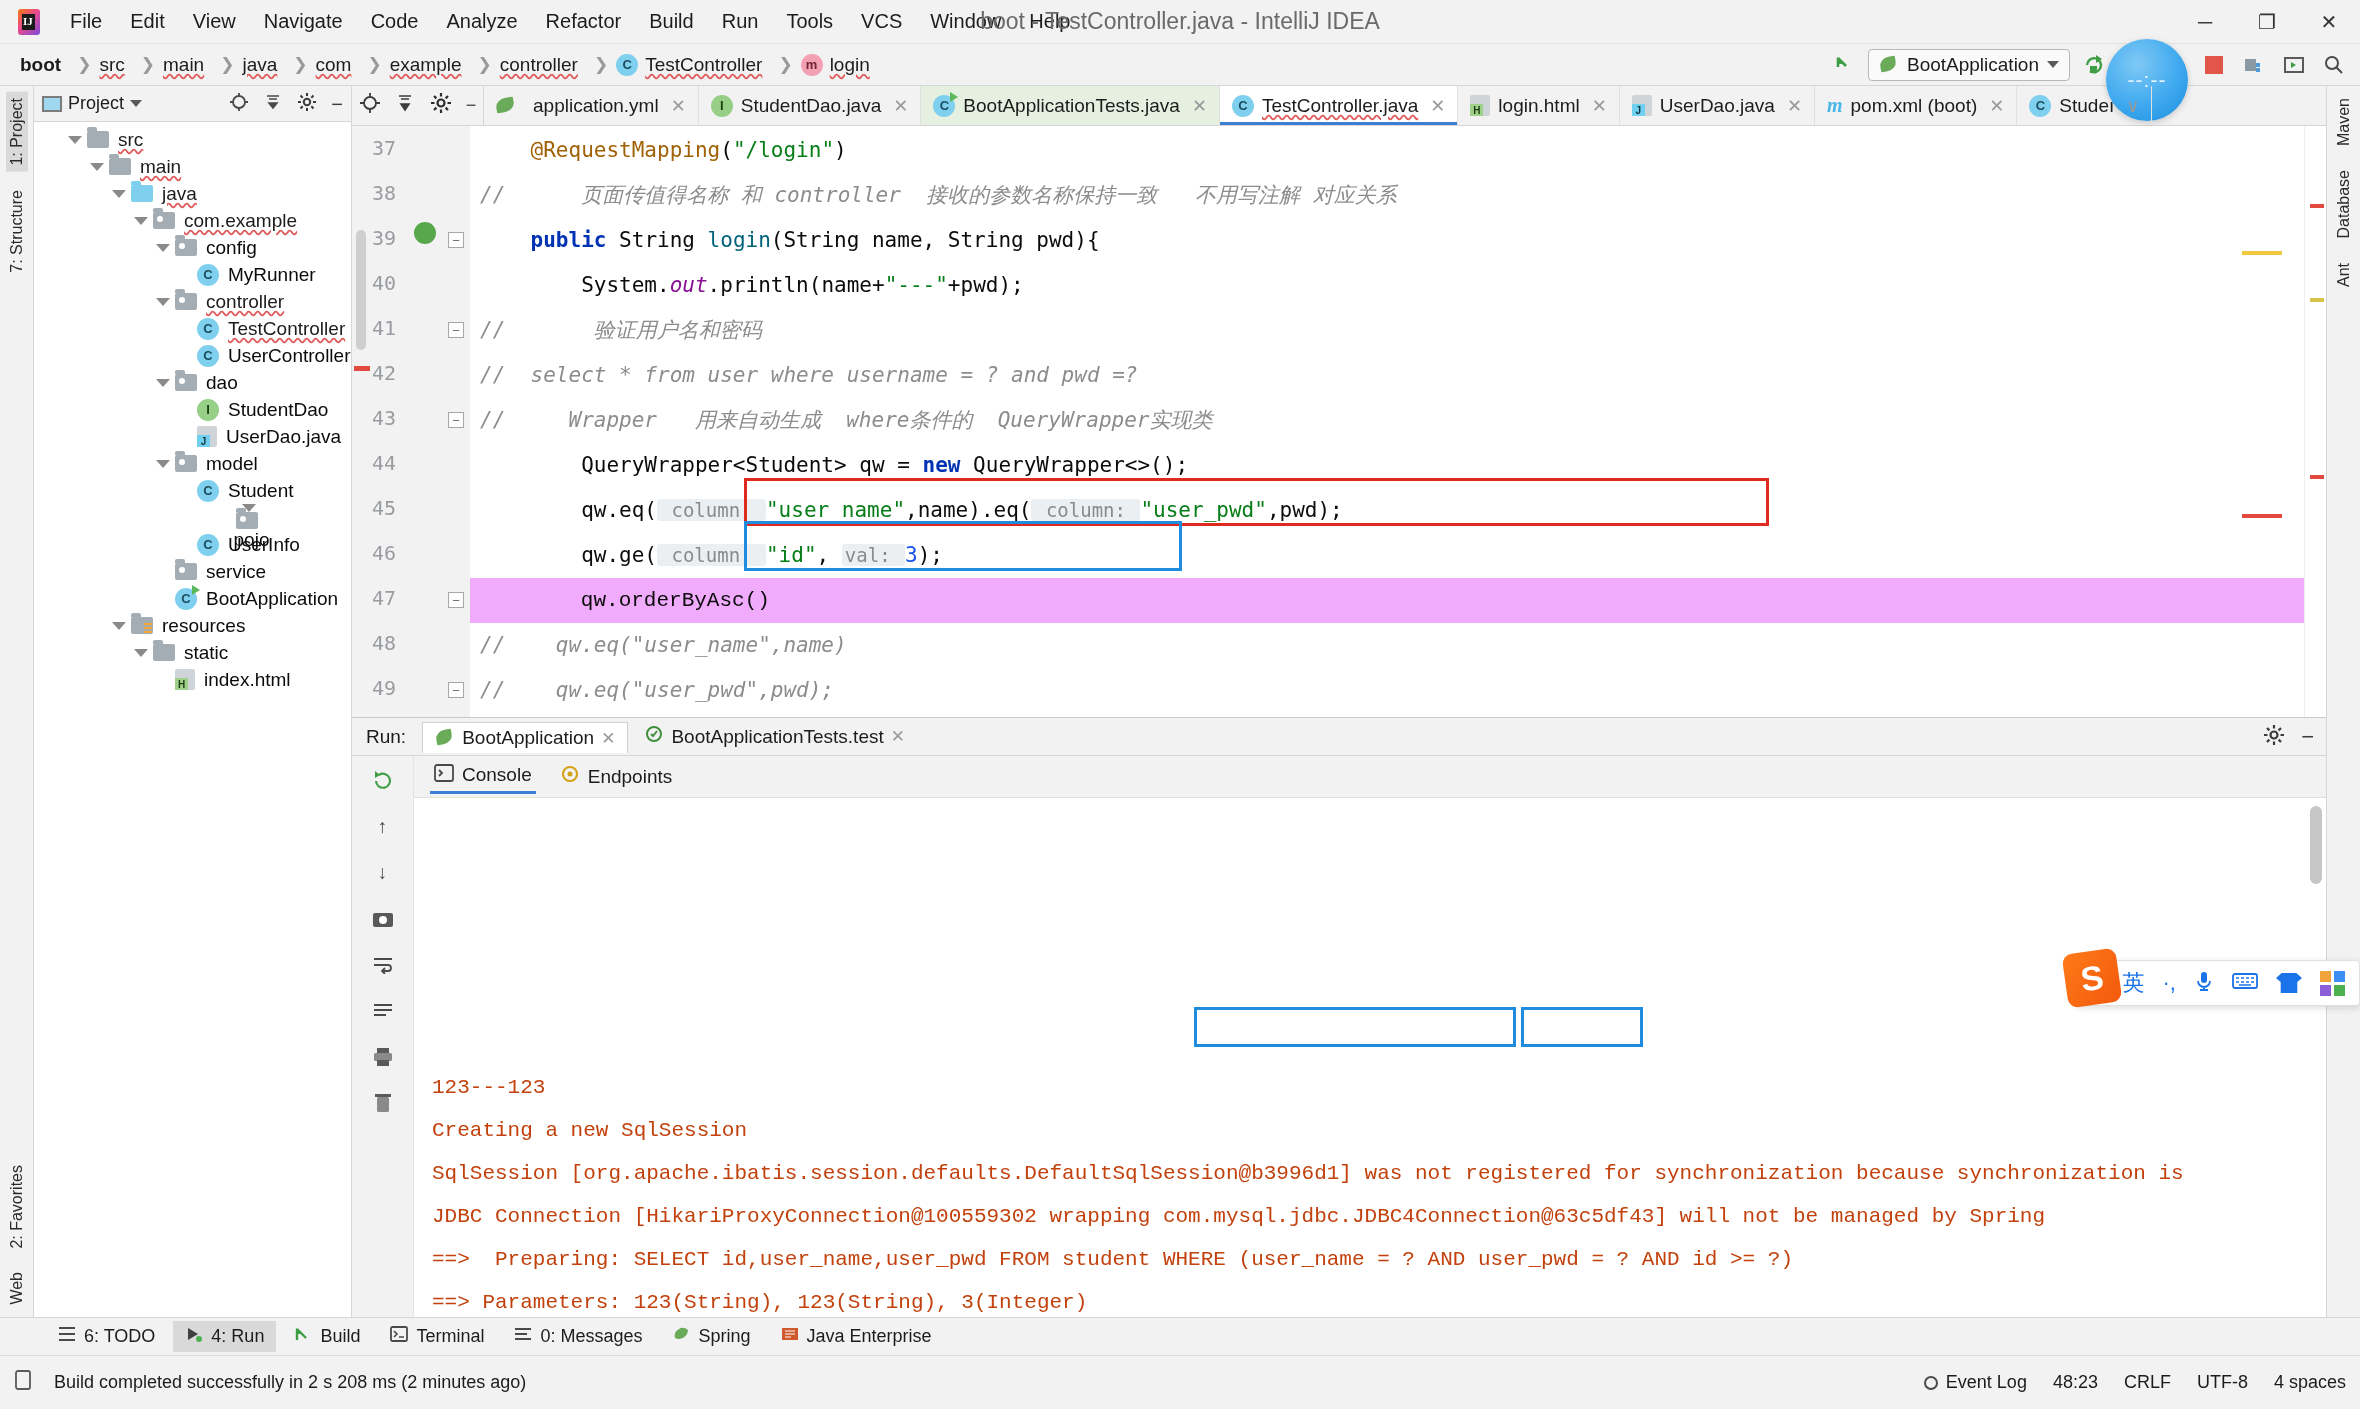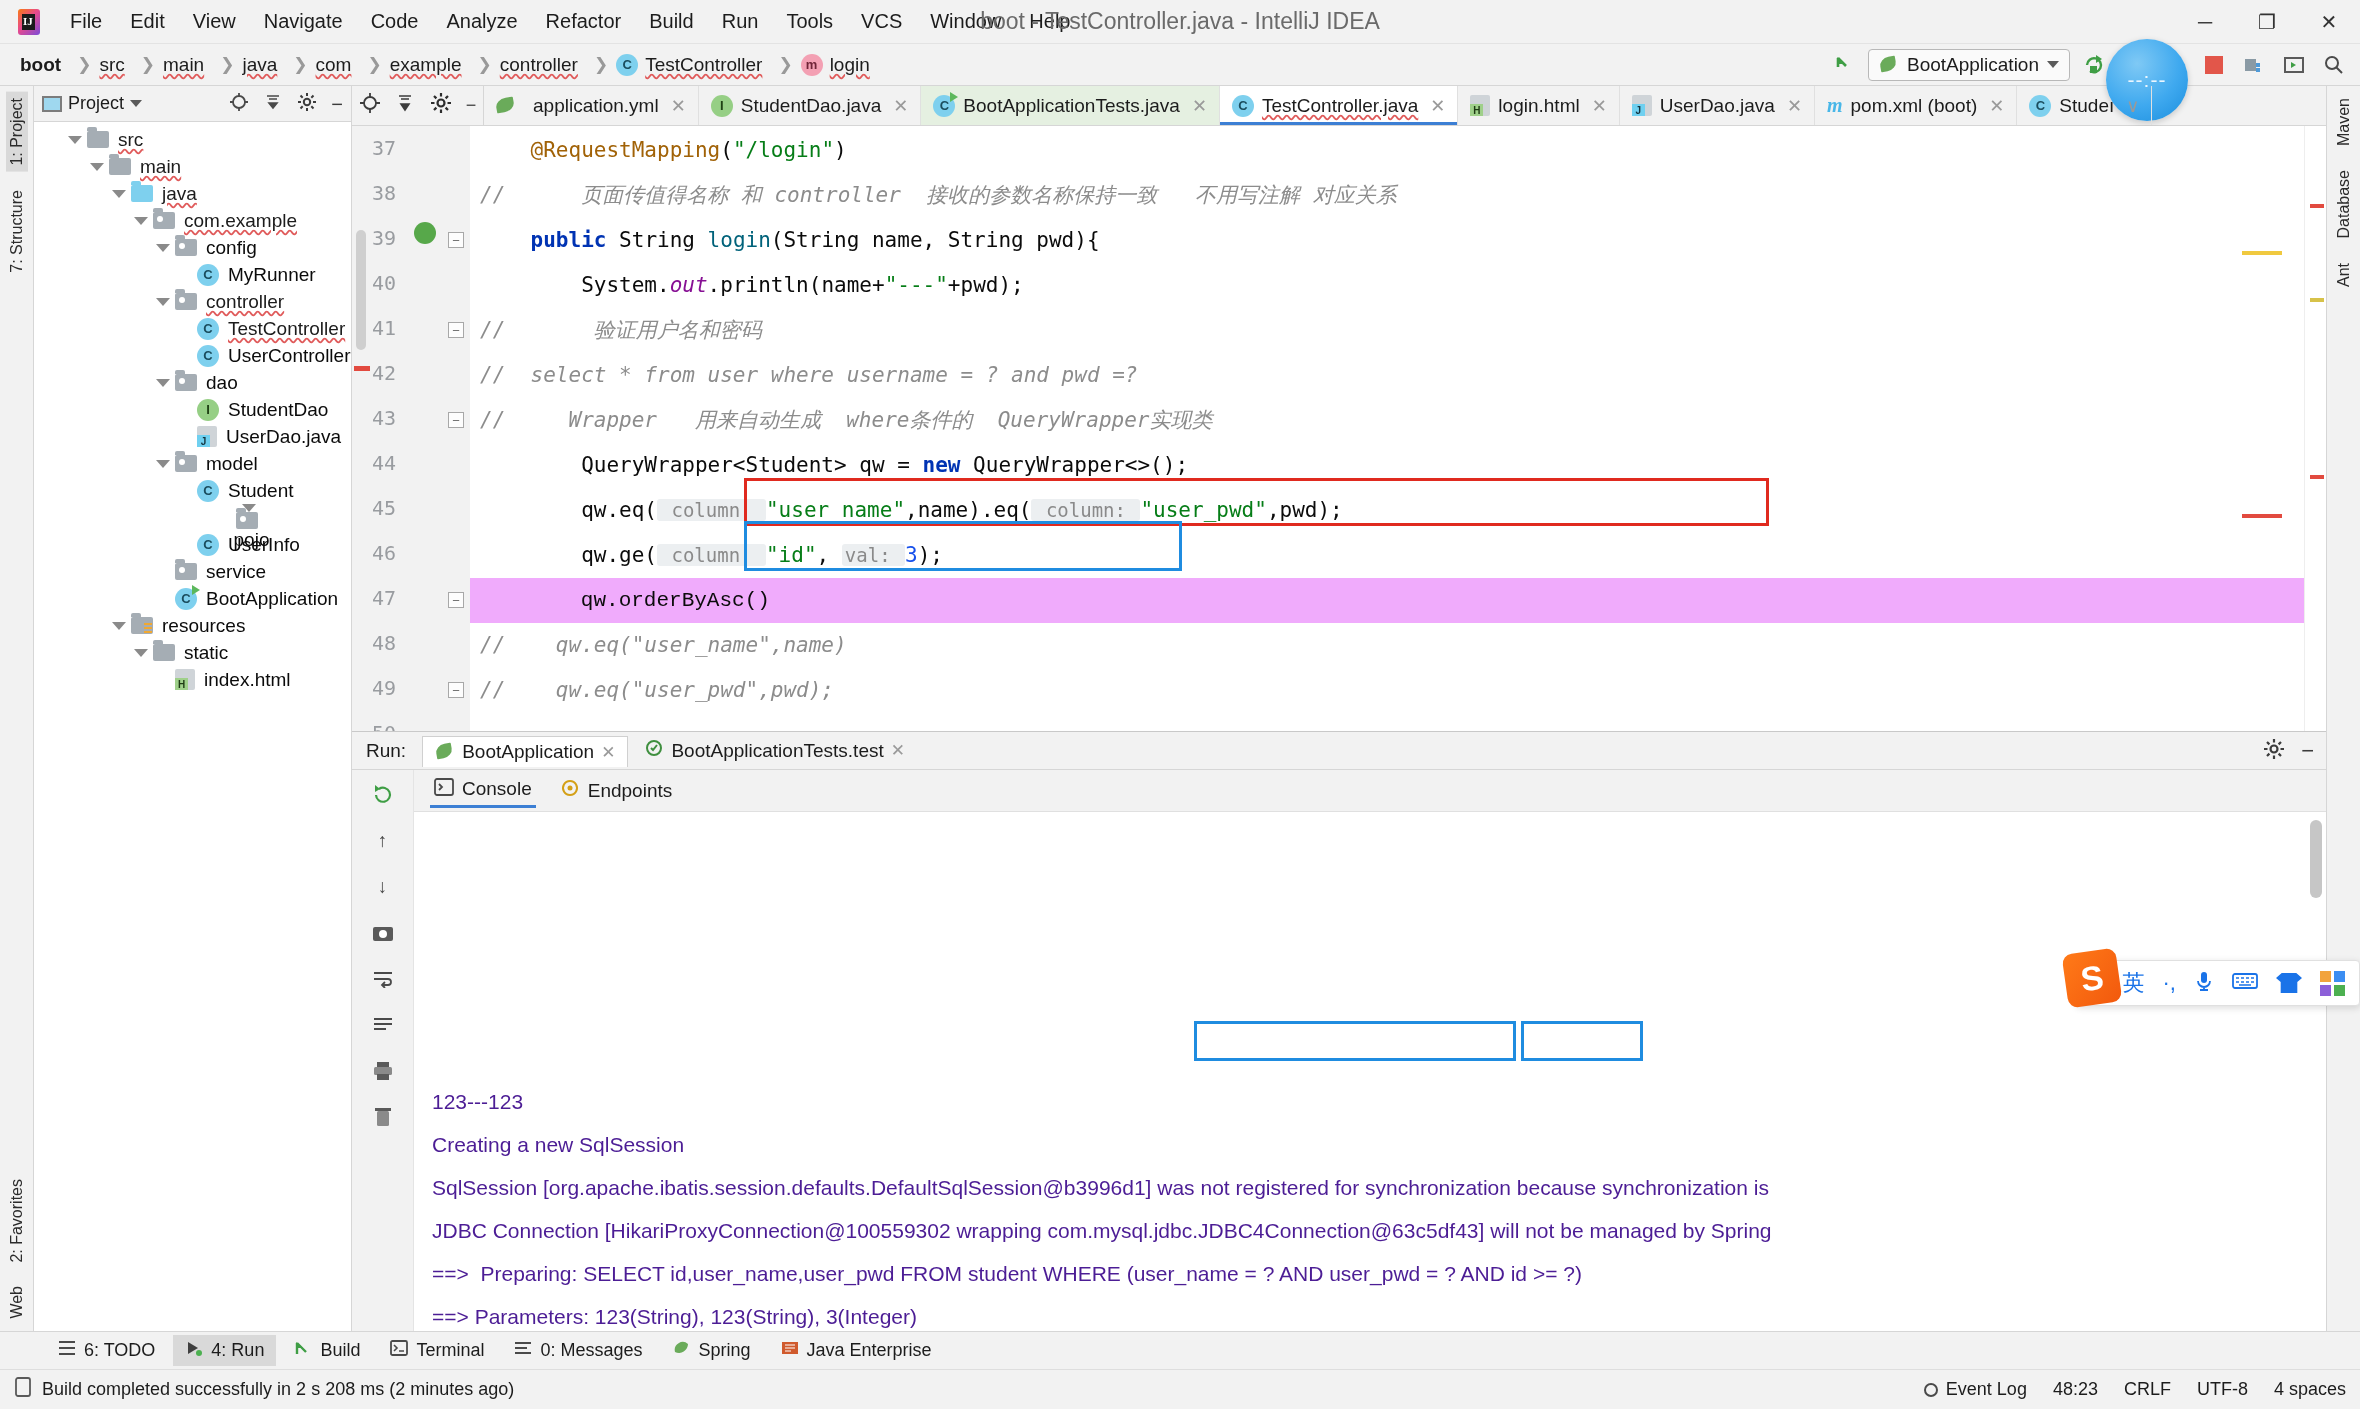--- a/index.html
+++ b/index.html
@@ -181,22 +181,22 @@
   .run-body { flex: 1; display: flex; min-height: 0; }
   .run-rail { width: 62px; flex: none; background: #f2f2f2; display: flex; flex-direction: column;
      align-items: center; gap: 20px; padding-top: 12px; border-right: 1px solid #e4e4e4;}
   .rr-ico { font-size: 19px; color: #4a4a4a; width: 30px; height: 26px; display:flex;
      align-items:center; justify-content:center; }
   .console-col { flex: 1; display: flex; flex-direction: column; min-width: 0; }
   .console-tabs { height: 42px; display: flex; align-items: center; gap: 20px; padding-left: 16px;
      background: #f2f2f2; border-bottom: 1px solid #e0e0e0; flex: none; }
   .ctab { display:flex; align-items:center; gap:8px; font-size:19px; color:#1c1c1c; padding: 4px 4px; }
   .ctab.active { border-bottom: 3px solid #3c7fd4; }
-  .console { flex: 1; background: #fff; font-family: Liberation Sans, sans-serif; font-size: 21px;
-    line-height: 43px; padding: 10px 0 0 18px; position: relative; overflow: hidden; color: #4c1d95;
+  .console { flex: 1; background: #fff; font-family: Liberation Mono, monospace; font-size: 21px;
+    line-height: 43px; padding: 10px 0 0 18px; position: relative; overflow: hidden; color: #c2410c;
     white-space: pre; }
   .cl { height: 43px; }
   .console-scroll { position:absolute; right:4px; top:8px; width:12px; height:78px; background:#c6c6c6;
      border-radius:6px; }
 
   
   .ime {
     position: absolute; right: 0px; top: 960px; height: 46px; display: flex; align-items: center;
     gap: 18px; background: #ffffff; border: 1px solid #e0e0e0; border-radius: 4px; padding: 0 14px 0 46px;
     box-shadow: 0 2px 7px rgba(0,0,0,.14); z-index: 40;
@@ -209,22 +209,22 @@
   .ime .sw { width:26px; height:20px; background:#1a73e8;
      clip-path: polygon(0 25%, 22% 0, 78% 0, 100% 25%, 82% 45%, 82% 100%, 18% 100%, 18% 45%); }
   .ime .grid4 { display:grid; grid-template-columns: 11px 11px; grid-template-rows: 11px 11px; gap:3px;}
   .ime .grid4 i { display:block; }
 
   
   .toolwins { height: 38px; flex: none; display: flex; align-items: center; background: #f2f2f2;
     border-top: 1px solid #d6d6d6; padding-left: 46px; gap: 6px; }
   .twin { display:flex; align-items:center; gap:8px; font-size:18px; color:#1c1c1c; padding: 5px 12px; }
   .twin.active { background: #d9d9d9; }
-  .statusbar { height: 40px; flex: none; display: flex; align-items: center; background: #f2f2f2;
-    border-top: 1px solid #dedede; padding-left: 14px; font-size: 18px; color: #1c1c1c; position: relative;}
+  .statusbar { height: 54px; flex: none; display: flex; align-items: center; background: #f2f2f2;
+    border-top: 1px solid #dedede; padding-left: 14px; font-size: 18px; color: #1c1c1c; position: relative; gap: 12px;}
   .status-right { position: absolute; right: 14px; display: flex; align-items: center; gap: 26px;
     font-size: 18px; color: #1c1c1c; }
   .evt-log { display:flex; align-items:center; gap:8px; }
   .bell { width:14px; height:14px; border:2px solid #4a4a4a; border-radius:50%; }
 </style>
 </head>
 <body>
 
 <div class="app">
 

